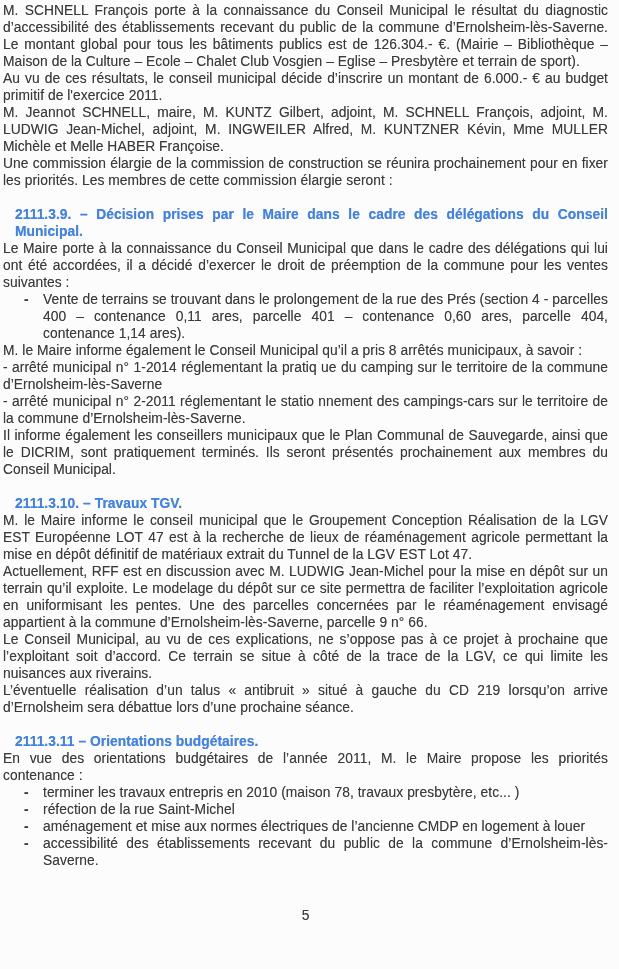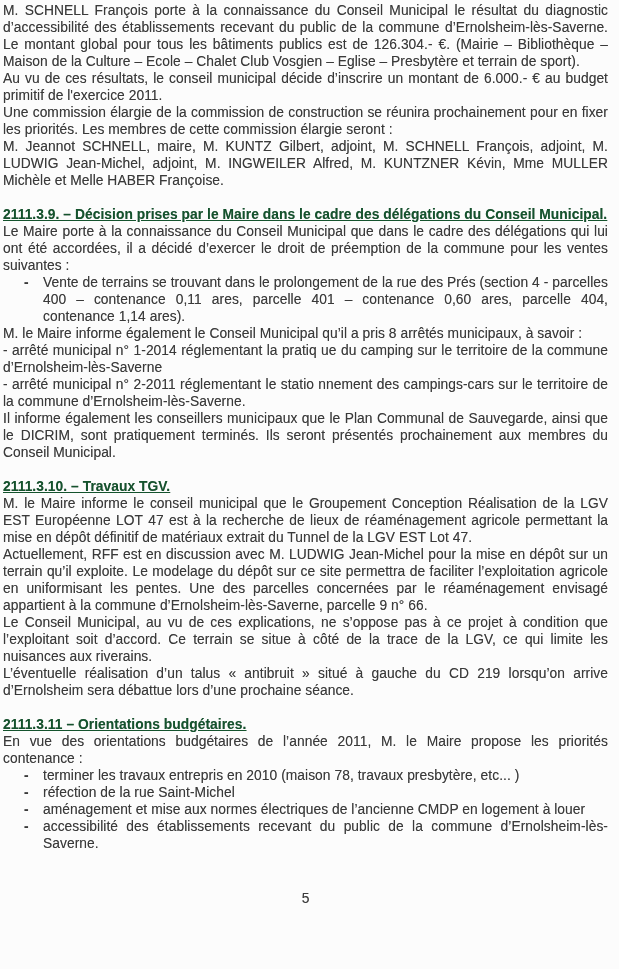--- a/index.html
+++ b/index.html
@@ -20,27 +20,26 @@
     line-height: 17px;
     color: #3a3a3a;
     letter-spacing: 0.05px;
     text-shadow: 0 0 0.6px rgba(90,90,90,0.55);
   }
   .para {
     margin: 0;
     text-align: justify;
   }
   .heading {
-    margin: 17px 0 0 0;
+    margin: 17px 0 0 12px;
     font-size: inherit;
     line-height: inherit;
     font-weight: bold;
-    text-decoration: underline;
     text-align: justify;
-    color: #14532d;
+    color: #3b82f6;
   }
   .bullet {
     position: relative;
     margin: 0;
     padding-left: 40px;
     text-align: justify;
   }
   .bullet .dash {
     position: absolute;
     left: 21px;
@@ -52,40 +51,40 @@
     text-align: center;
   }
 </style>
 </head>
 <body>
 
 <div class="page">
 
   <p class="para">M. SCHNELL François porte à la connaissance du Conseil Municipal le résultat du diagnostic d’accessibilité des établissements recevant du public de la commune d’Ernolsheim-lès-Saverne. Le montant global pour tous les bâtiments publics est de 126.304.- €. (Mairie – Bibliothèque – Maison de la Culture – Ecole – Chalet Club Vosgien – Eglise – Presbytère et terrain de sport).</p>
   <p class="para">Au vu de ces résultats, le conseil municipal décide d’inscrire un montant de 6.000.- € au budget primitif de l'exercice 2011.</p>
+  <p class="para">M. Jeannot SCHNELL, maire, M. KUNTZ Gilbert, adjoint, M. SCHNELL François, adjoint, M. LUDWIG Jean-Michel, adjoint, M. INGWEILER Alfred,  M. KUNTZNER Kévin, Mme MULLER Michèle et Melle HABER Françoise.</p>
   <p class="para">Une commission élargie de la commission de construction se réunira prochainement pour en fixer les priorités. Les membres de cette commission élargie seront :</p>
-  <p class="para">M. Jeannot SCHNELL, maire, M. KUNTZ Gilbert, adjoint, M. SCHNELL François, adjoint, M. LUDWIG Jean-Michel, adjoint, M. INGWEILER Alfred,  M. KUNTZNER Kévin, Mme MULLER Michèle et Melle HABER Françoise.</p>
 
   <h2 class="heading">2111.3.9. – Décision prises par le Maire dans le cadre des délégations du Conseil Municipal.</h2>
   <p class="para">Le Maire porte à la connaissance du Conseil Municipal que dans le cadre des délégations qui lui ont été accordées, il a décidé d’exercer le droit de préemption de la commune pour les ventes suivantes :</p>
 
   <div class="bullet">
     <span class="dash">-</span>
     <span>Vente de terrains se trouvant dans le prolongement de la rue des Prés (section 4 - parcelles 400 – contenance 0,11 ares, parcelle 401 – contenance 0,60 ares, parcelle 404, contenance 1,14 ares).</span>
   </div>
 
   <p class="para">M. le Maire informe également le Conseil Municipal qu’il a pris 8 arrêtés municipaux, à savoir :</p>
   <p class="para">- arrêté municipal n° 1-2014 réglementant la pratiq ue du camping sur le territoire de la commune d’Ernolsheim-lès-Saverne</p>
   <p class="para">- arrêté municipal n° 2-2011 réglementant le statio nnement des campings-cars sur le territoire de la commune d’Ernolsheim-lès-Saverne.</p>
   <p class="para">Il informe également les conseillers municipaux que le Plan Communal de Sauvegarde, ainsi que le DICRIM, sont pratiquement terminés. Ils seront présentés prochainement aux membres du Conseil Municipal.</p>
 
   <h2 class="heading">2111.3.10. – Travaux TGV.</h2>
   <p class="para">M. le Maire informe le conseil municipal que le Groupement Conception Réalisation de la LGV EST Européenne LOT 47 est à la recherche de lieux de réaménagement agricole permettant la mise en dépôt définitif de matériaux extrait du Tunnel de la LGV EST Lot 47.</p>
   <p class="para">Actuellement, RFF est en discussion avec M. LUDWIG Jean-Michel pour la mise en dépôt sur un terrain qu’il exploite. Le modelage du dépôt sur ce site permettra de faciliter l’exploitation agricole en uniformisant les pentes. Une des parcelles concernées par le réaménagement envisagé appartient à la commune d’Ernolsheim-lès-Saverne, parcelle 9 n° 66.</p>
-  <p class="para">Le Conseil Municipal, au vu de ces explications, ne s’oppose pas à ce projet à condition que l’exploitant soit d’accord. Ce terrain se situe à côté de la trace de la LGV, ce qui limite les nuisances aux riverains.</p>
+  <p class="para">Le Conseil Municipal, au vu de ces explications, ne s’oppose pas à ce projet à prochaine que l’exploitant soit d’accord. Ce terrain se situe à côté de la trace de la LGV, ce qui limite les nuisances aux riverains.</p>
   <p class="para">L’éventuelle réalisation d’un talus « antibruit » situé à gauche du CD 219 lorsqu’on arrive d’Ernolsheim sera débattue lors d’une prochaine séance.</p>
 
   <h2 class="heading">2111.3.11 – Orientations budgétaires.</h2>
   <p class="para">En vue des orientations budgétaires de l’année 2011, M. le Maire propose les priorités contenance :</p>
 
   <div class="bullet">
     <span class="dash">-</span>
     <span>terminer les travaux entrepris en 2010 (maison 78, travaux presbytère, etc... )</span>
   </div>
   <div class="bullet">

